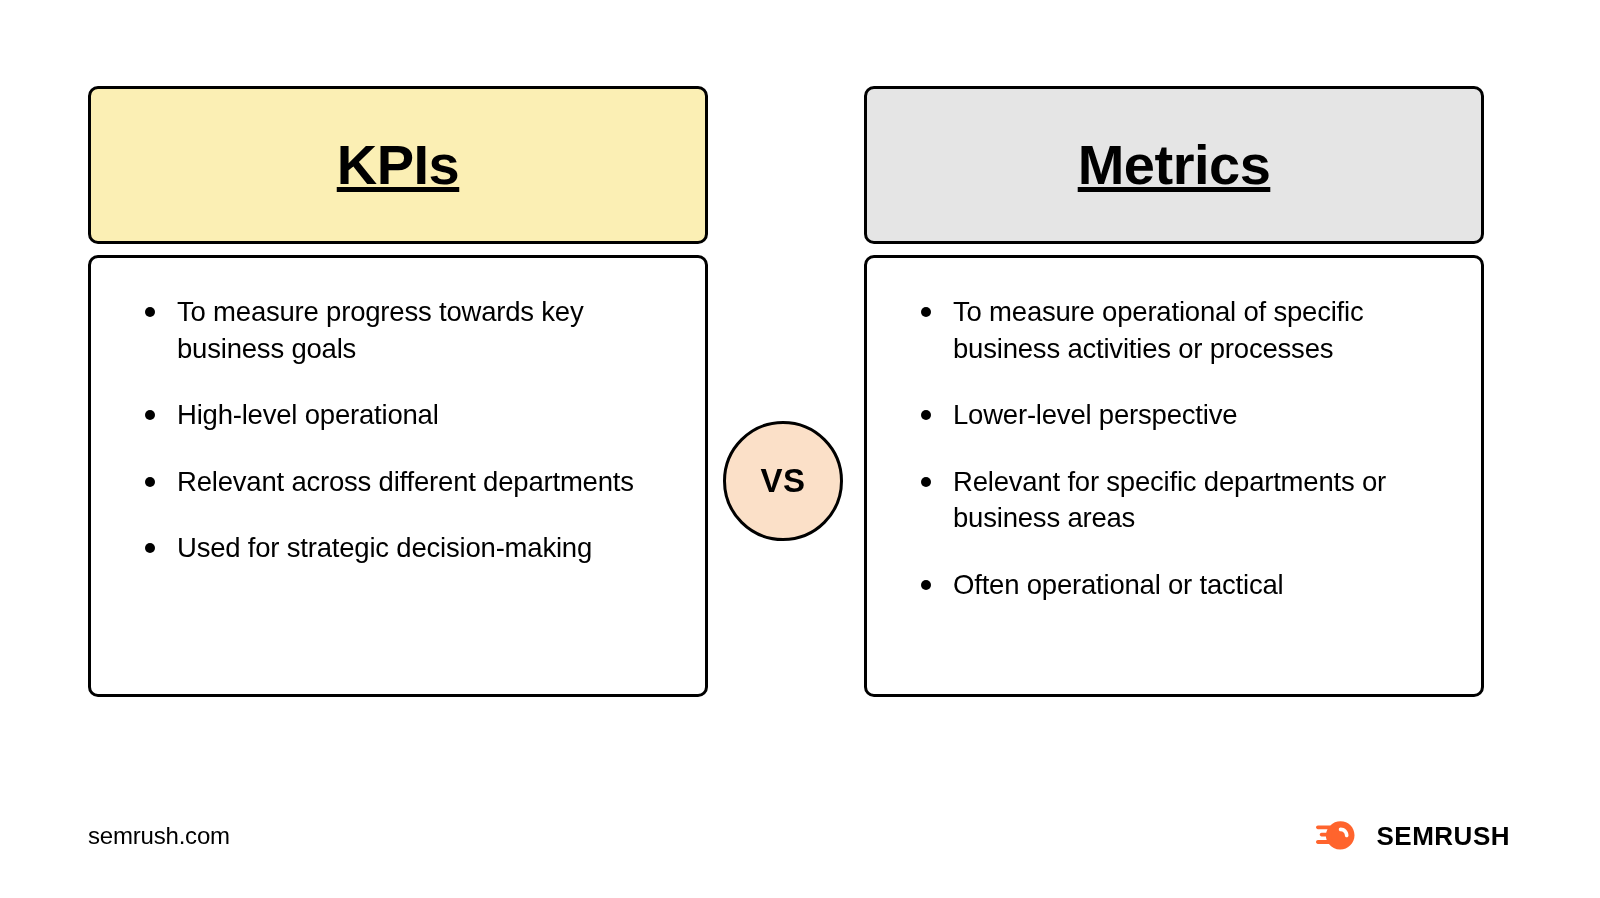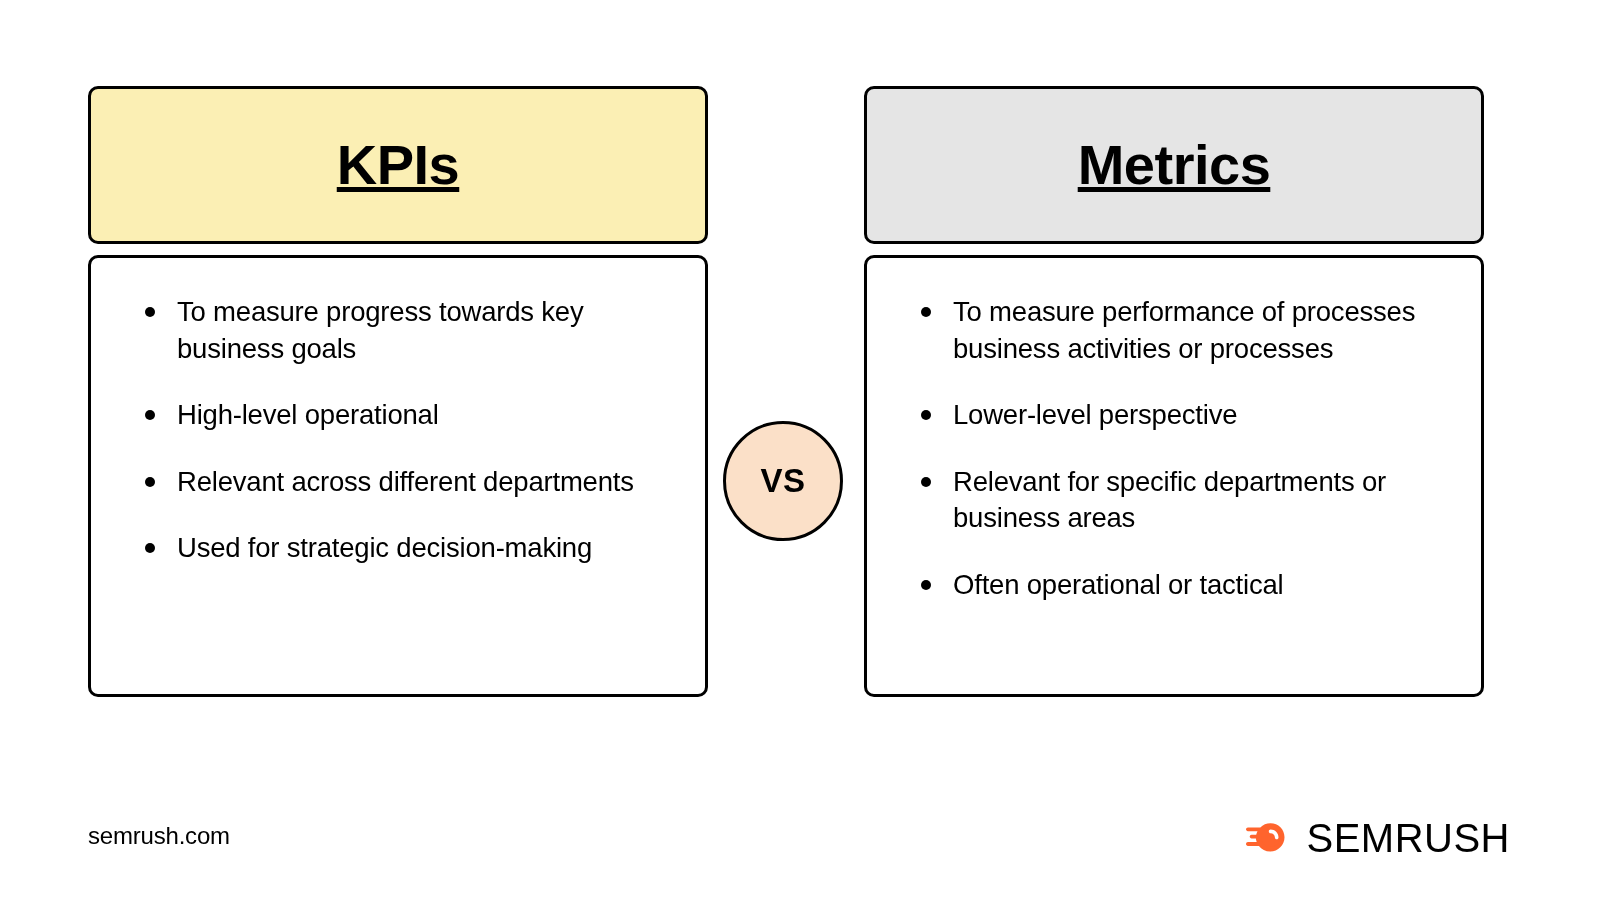--- a/index.html
+++ b/index.html
@@ -116,22 +116,22 @@
     display: flex;
     align-items: center;
     gap: 14px;
   }
   .brand-logo .logo-mark {
     width: 46px;
     height: 36px;
     display: block;
   }
   .brand-logo .wordmark {
-    font-size: 40px;
-    font-weight: 400;
+    font-size: 26px;
+    font-weight: 700;
     letter-spacing: 0.5px;
     line-height: 1;
   }
 </style>
 </head>
 <body>
 
 <div class="canvas">
 
   <div class="column left">
@@ -147,21 +147,21 @@
       </ul>
     </div>
   </div>
 
   <div class="column right">
     <div class="card-header" style="background-color: #e5e5e5;">
       <span class="title">Metrics</span>
     </div>
     <div class="card-body">
       <ul class="bullet-list">
-        <li>To measure performance of processes business activities or processes</li>
+        <li>To measure operational of specific business activities or processes</li>
         <li>Lower-level perspective</li>
         <li>Relevant for specific departments or business areas</li>
         <li>Often operational or tactical</li>
       </ul>
     </div>
   </div>
 
   <div class="vs-badge" style="background-color: rgb(251, 224, 200);">
     <span>VS</span>
   </div>

